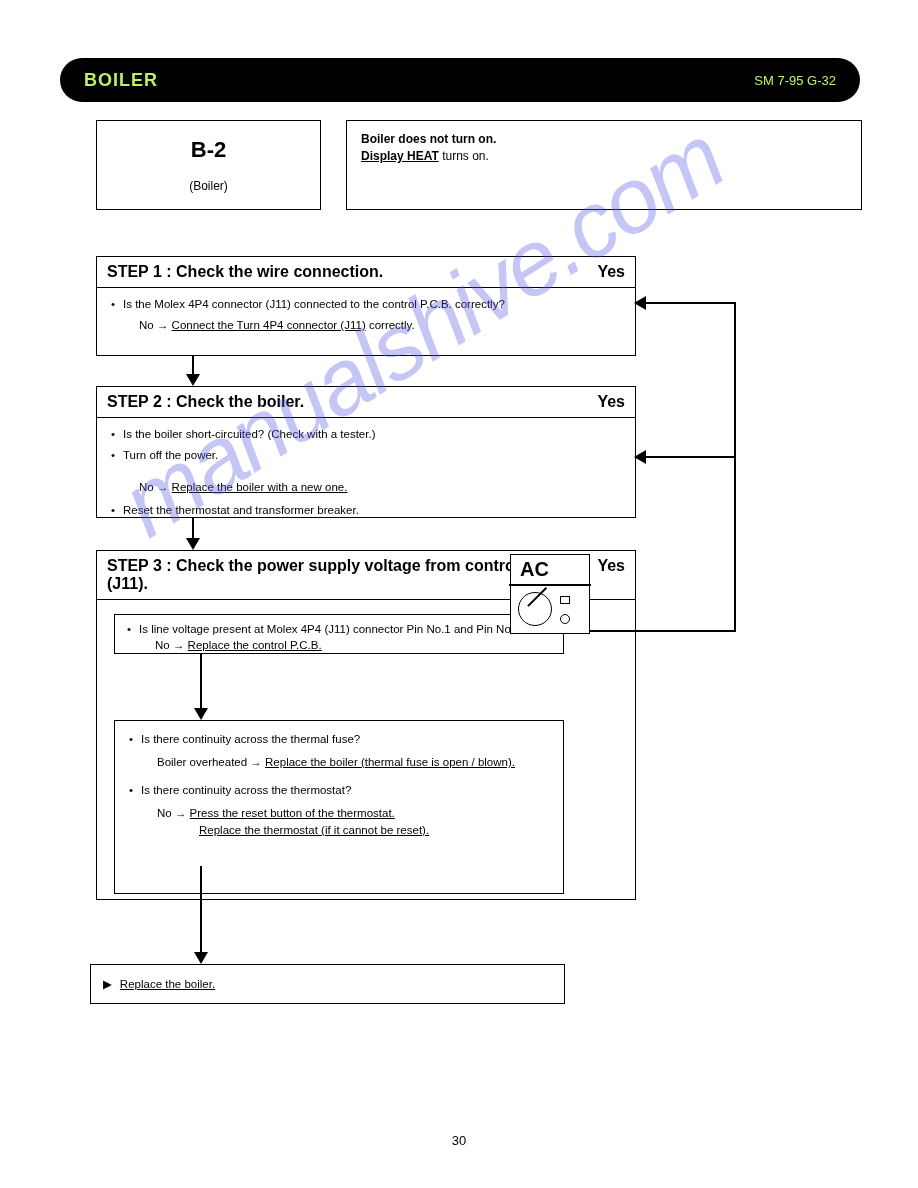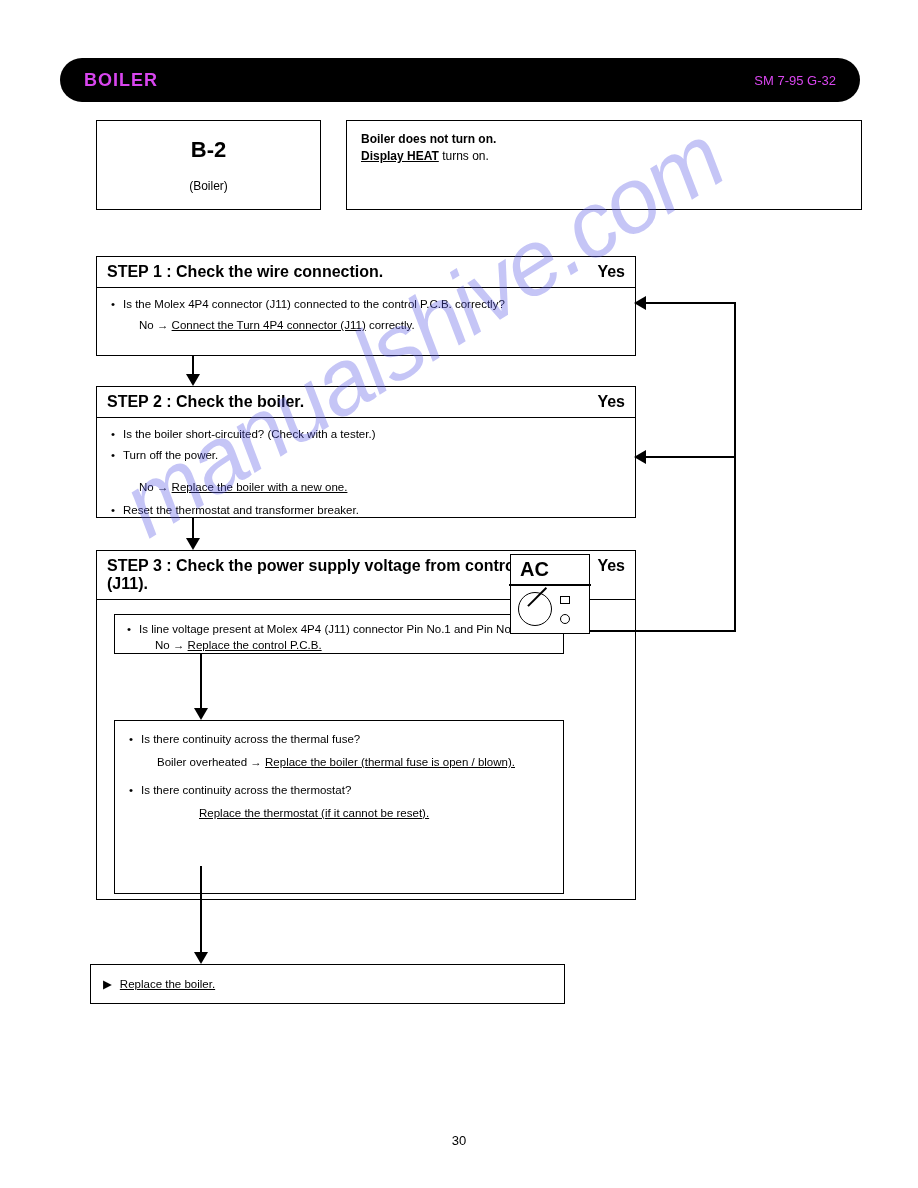--- a/index.html
+++ b/index.html
@@ -1,19 +1,19 @@
 <!DOCTYPE html>
 <html><head>
 <meta charset="utf-8">
 <style>
   * { box-sizing: border-box; margin: 0; padding: 0; }
   body { background: #fff; font-family: Arial, Helvetica, sans-serif; width: 918px; height: 1188px; position: relative; overflow: hidden; }
   .page { position: relative; width: 918px; height: 1188px; }
 
-  .title-bar { position: absolute; left: 60px; top: 58px; width: 800px; height: 44px; background: #000; border-radius: 22px; display: flex; align-items: center; justify-content: space-between; padding: 12px 24px; color: #d946ef; font-size: 18px; font-weight: bold; }
+  .title-bar { position: absolute; left: 60px; top: 58px; width: 800px; height: 44px; background: #000; border-radius: 22px; display: flex; align-items: center; justify-content: space-between; padding: 12px 24px; color: #bef264; font-size: 18px; font-weight: bold; }
   .title-left { letter-spacing: 1px; }
   .title-right { font-size: 13px; font-weight: normal; }
 
   .box-code { position: absolute; left: 96px; top: 120px; width: 225px; height: 90px; border: 1.5px solid #000; display: flex; flex-direction: column; justify-content: center; align-items: center; }
   .box-code .code { font-size: 22px; font-weight: bold; }
   .box-code .sub { font-size: 12px; margin-top: 16px; }
 
   .box-desc { position: absolute; left: 346px; top: 120px; width: 516px; height: 90px; border: 1.5px solid #000; padding: 10px 14px; font-size: 12px; line-height: 1.4; }
   .box-desc .ln1 { font-weight: bold; }
   .box-desc .ln2 { text-decoration: underline; font-weight: bold; }
@@ -124,20 +124,21 @@
 
   <div class="inner inner1">
     <div class="bullet"><span>Is line voltage present at Molex 4P4 (J11) connector Pin No.1 and Pin No.3?</span></div>
     <div style="padding-left:30px;">No → <span class="under">Replace the control P.C.B.</span></div>
   </div>
 
   <div class="inner inner2">
     <div class="bullet"><span>Is there continuity across the thermal fuse?</span></div>
     <div style="padding-left:30px;"><span>Boiler overheated → </span><span class="under">Replace the boiler (thermal fuse is open / blown).</span></div>
     <div class="bullet" style="margin-top:10px;"><span>Is there continuity across the thermostat?</span></div>
+    <div style="padding-left:30px;">No → <span class="under">Press the reset button of the thermostat.</span></div>
     <div style="padding-left:72px;"><span class="under">Replace the thermostat (if it cannot be reset).</span></div>
   </div>
 
   <div class="svc">
     <span class="arrow">▶</span>
     <span class="under">Replace the boiler.</span>
   </div>
 
   <div class="ac-meter"></div>
   <div class="ac-text">AC</div>

